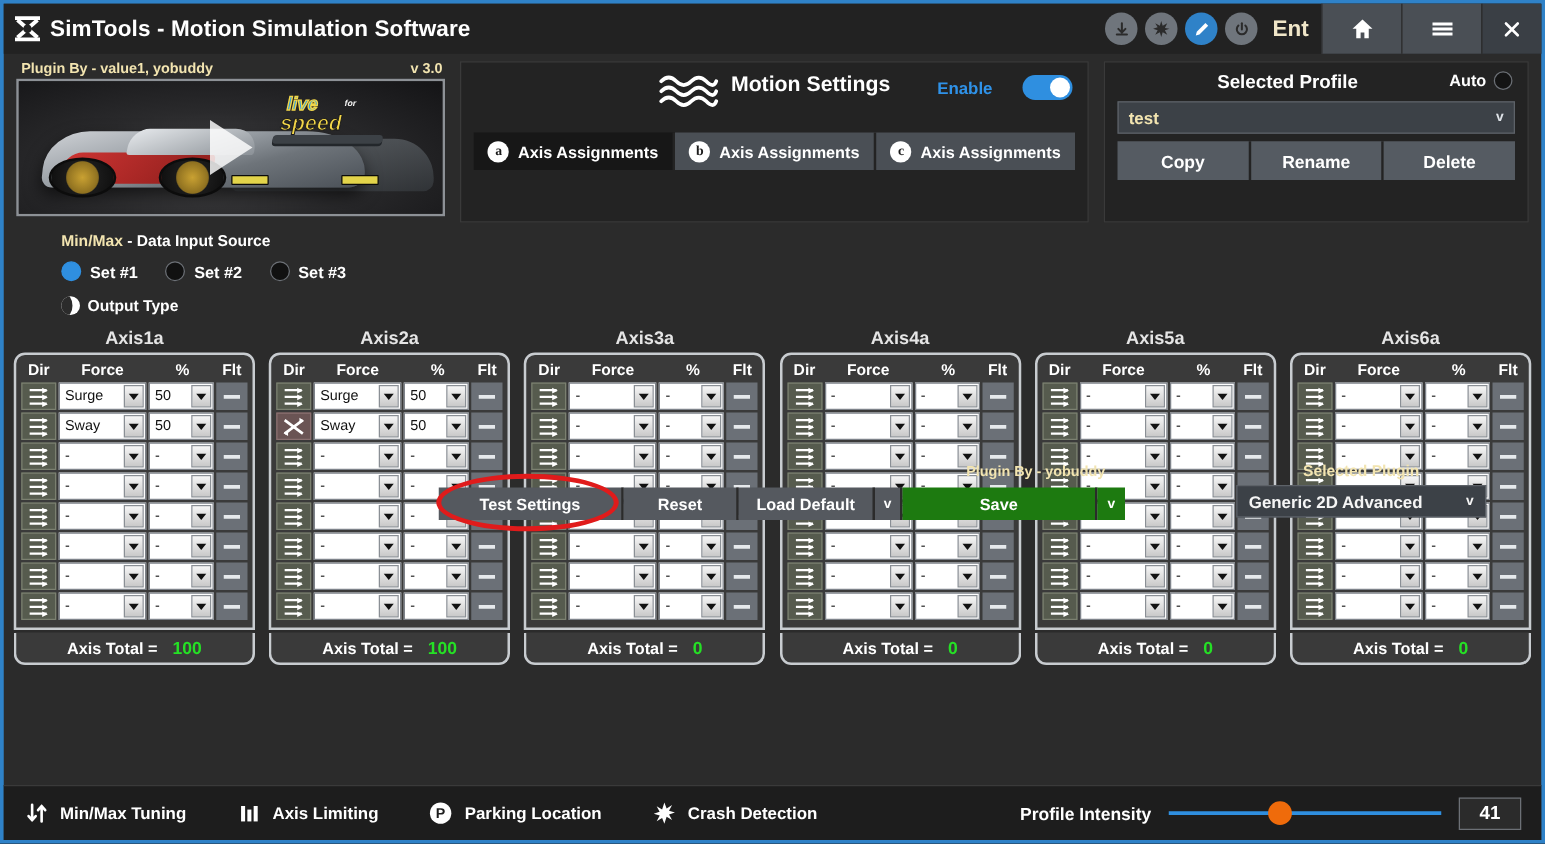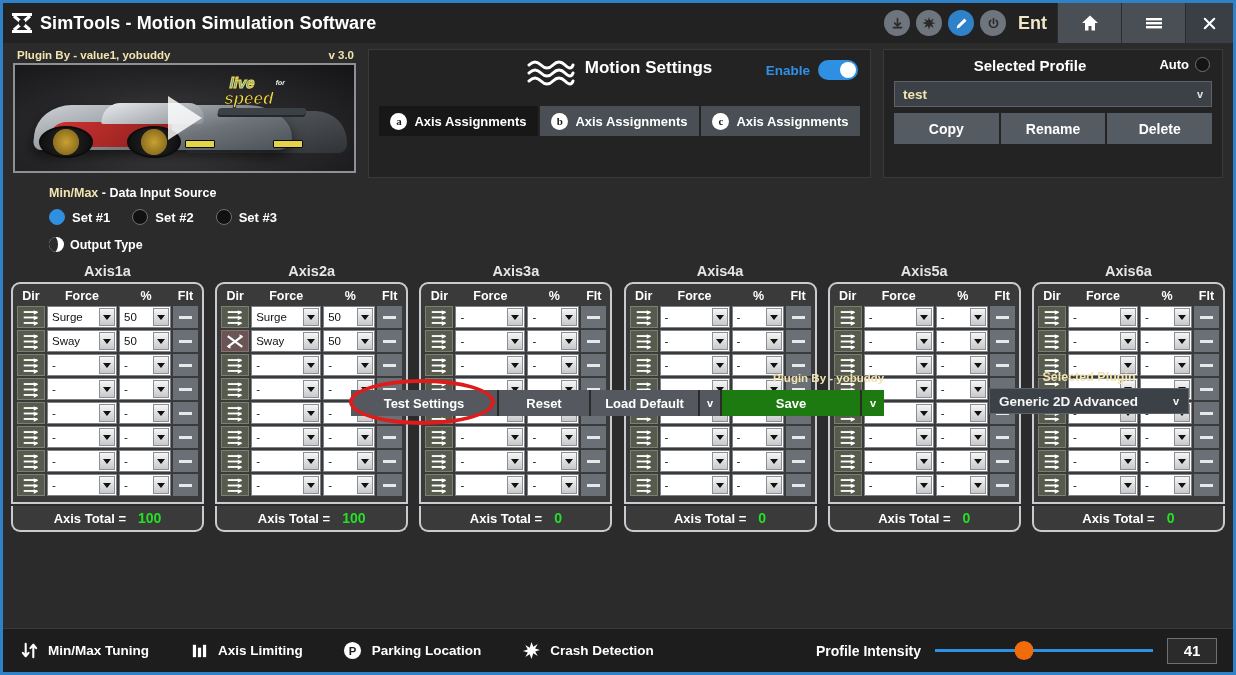--- a/index.html
+++ b/index.html
@@ -102,21 +102,21 @@
     width:0;height:0;border-left:34px solid rgba(255,255,255,.82);
     border-top:22px solid transparent;border-bottom:22px solid transparent;
   }
 
   .motion {
     flex:1; background:#232323; border:1px solid #3a3a3a;
     position:relative; padding:8px 10px;
   }
   .motion-title-wrap { display:flex; align-items:flex-start; justify-content:center; gap:10px; height:42px; }
   .motion-title { font-size:17px; font-weight:bold; }
-  .enable-wrap { position:absolute; right:12px; top:10px; display:flex; align-items:center; gap:8px; }
+  .enable-wrap { position:absolute; right:12px; top:10px; display:flex; align-items:center; gap:24px; }
   .enable-label { font-size:13.5px; font-weight:bold; color:#2f92e8; }
   .toggle {
     width:40px; height:20px; border-radius:11px; background:#2f8fe0; position:relative;
   }
   .toggle .knob { position:absolute; right:2px; top:2px; width:16px; height:16px; border-radius:50%; background:#fff; }
   .tabrow { display:flex; margin-top:6px; height:30px; }
   .tab {
     flex:1; display:flex; align-items:center; justify-content:center; gap:7px;
     background:#4a4f55; font-size:13px; font-weight:bold; border-right:2px solid #232323;
   }
@@ -164,21 +164,21 @@
 
   .btnrow { position:absolute; left:348px; top:212px; display:flex; height:26px; }
   .abtn {
     background:#55595f; display:flex; align-items:center; justify-content:center;
     font-size:13px; font-weight:bold; border-right:2px solid #2b2b2b; padding:0 14px; white-space:nowrap;
   }
   .abtn.w-test { width:148px; padding:0; }
   .abtn.w-reset { width:92px; padding:0; }
   .abtn.w-load { width:109px; padding:0; }
   .abtn.chev { width:22px; padding:0; font-size:11px; }
-  .abtn.save { width:140px; padding:0; background:#1d7a10; }
+  .abtn.save { width:156px; padding:0; background:#1d7a10; }
   .abtn.save-chev { width:22px; padding:0; background:#1d7a10; font-size:11px; border-right:none; }
   .plugin-by { position:absolute; left:770px; top:194px; font-size:11.5px; font-weight:bold; color:#f2e4b0; }
 
   .sel-plugin { position:absolute; right:44px; top:192px; width:200px; text-align:center; }
   .sp-title { font-size:12.5px; font-weight:bold; color:#f2e4b0; }
   .sp-box {
     margin-top:4px; height:26px; background:#3c4147; border:1px solid #5d6268;
     display:flex; align-items:center; justify-content:space-between; padding:0 9px;
     font-size:13.5px; font-weight:bold; color:#f5f5f5;
   }

